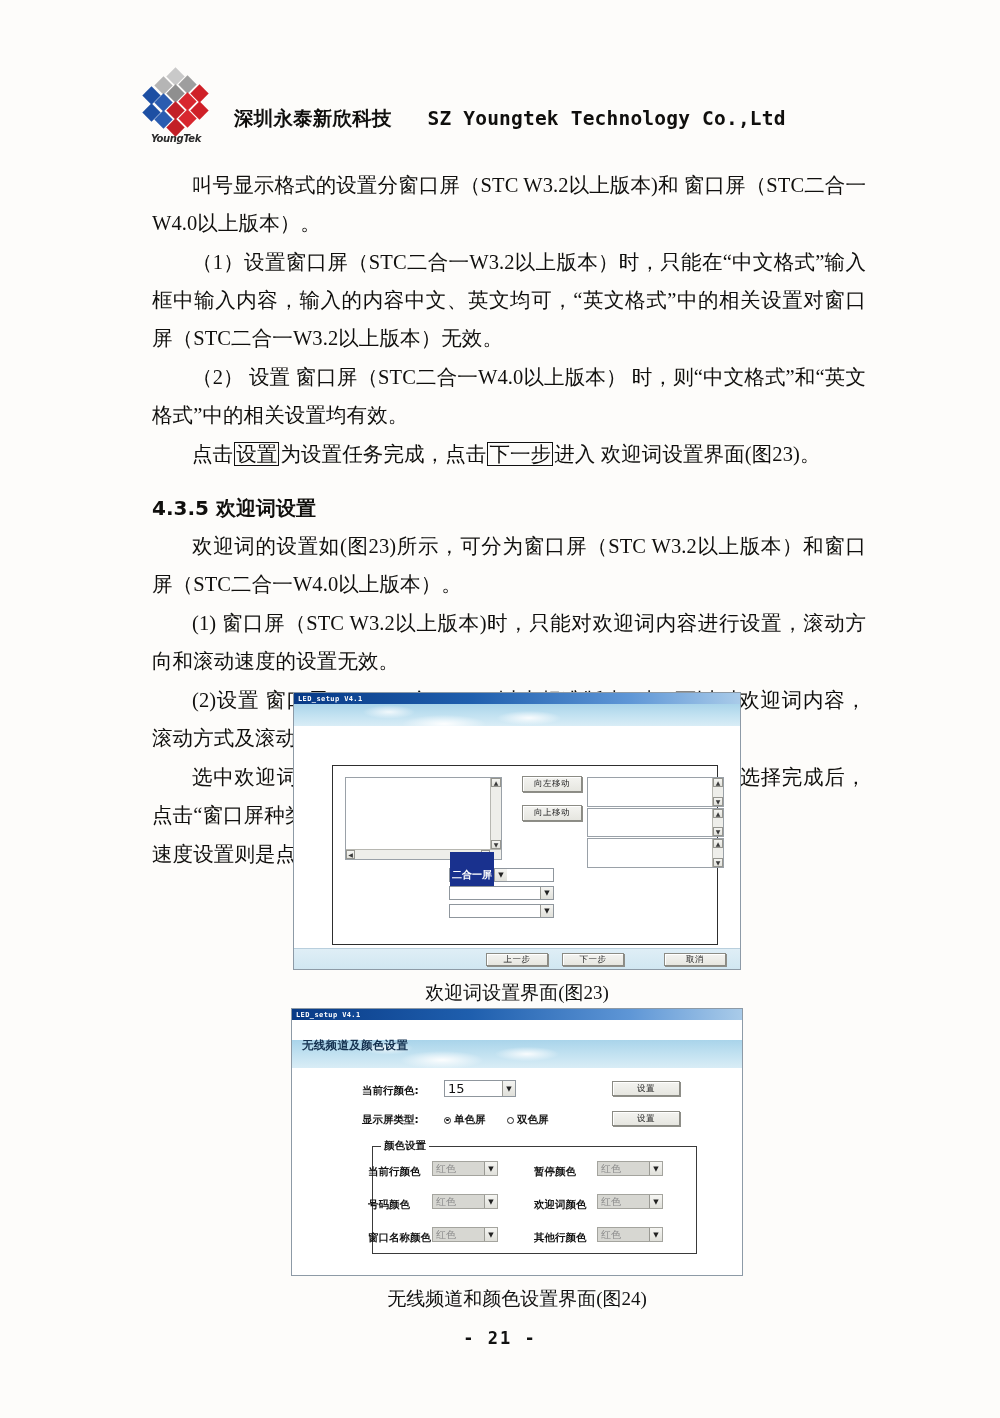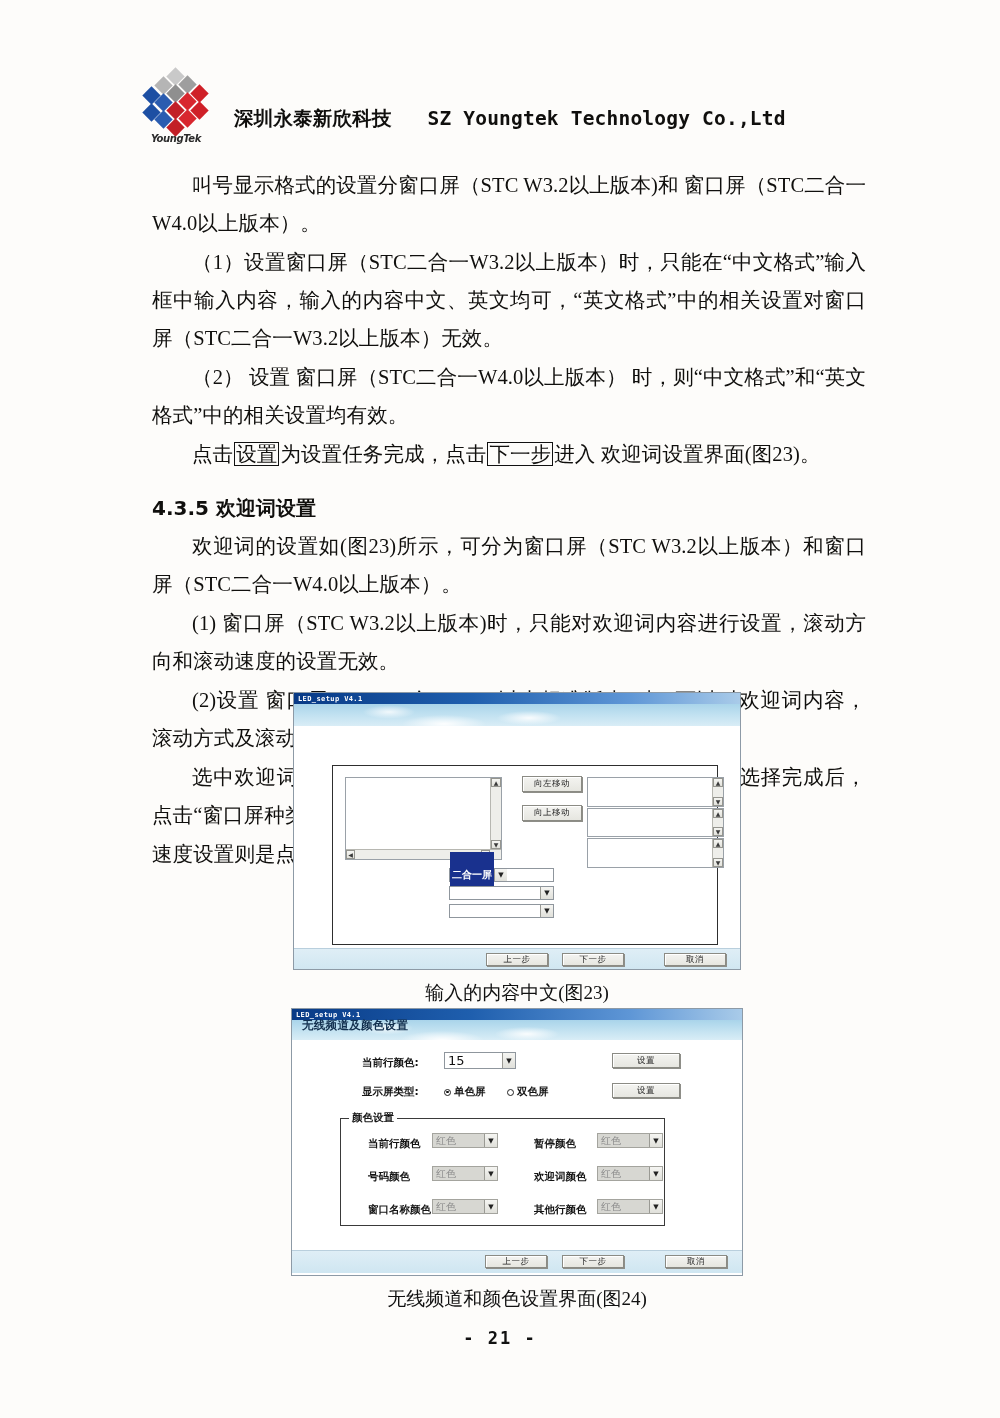--- a/index.html
+++ b/index.html
@@ -441,30 +441,30 @@
           <span class="carrow">▼</span>
         </div>
 
         <div class="footerbar">
           <div class="wbtn" style="left:192px; top:4px; width:62px; height:13px;">上一步</div>
           <div class="wbtn" style="left:268px; top:4px; width:62px; height:13px;">下一步</div>
           <div class="wbtn" style="left:370px; top:4px; width:62px; height:13px;">取消</div>
         </div>
       </div>
     </div>
-    <div class="caption" style="top:288px;">输入的内容中文(图23)</div>
+    <div class="caption" style="top:288px;">欢迎词设置界面(图23)</div>
   </div>
 
   <div class="figure" style="left:291px; top:1008px; width:452px;">
     <div class="app-window" style="width:452px; height:268px;">
 
       <div class="titlebar">
         <span class="tb-text">LED_setup V4.1</span>
       </div>
-      <div class="sky" style="height:20px;">
+      <div class="sky" style="height:28px;margin-top:20px;">
         <span class="inner-title">无线频道及颜色设置</span>
       </div>
 
       <div class="client" style="height:233px;">
 
         <span class="fld-label" style="left:70px; top:16px;">当前行颜色:</span>
         <div class="combo" style="left:152px; top:12px; width:72px; height:17px;">
           <span class="cval" style="font-size:13px;">15</span>
           <span class="carrow">▼</span>
         </div>
@@ -474,21 +474,21 @@
         <div class="radio" style="left:152px; top:45px;">
           <span class="dot on"></span>
           <span>单色屏</span>
         </div>
         <div class="radio" style="left:215px; top:45px;">
           <span class="dot"></span>
           <span>双色屏</span>
         </div>
         <div class="wbtn" style="left:320px; top:43px; width:68px; height:15px;">设置</div>
 
-        <div class="group-box" style="left:48px; top:78px; width:325px; height:108px;">
+        <div class="group-box" style="left:80px; top:78px; width:325px; height:108px;">
           <span class="group-legend">颜色设置</span>
         </div>
 
         <span class="fld-label" style="left:76px; top:97px;">当前行颜色</span>
         <div class="combo disabled" style="left:140px; top:93px; width:66px; height:15px;">
           <span class="cval dim">红色</span>
           <span class="carrow">▼</span>
         </div>
 
         <span class="fld-label" style="left:76px; top:130px;">号码颜色</span>

